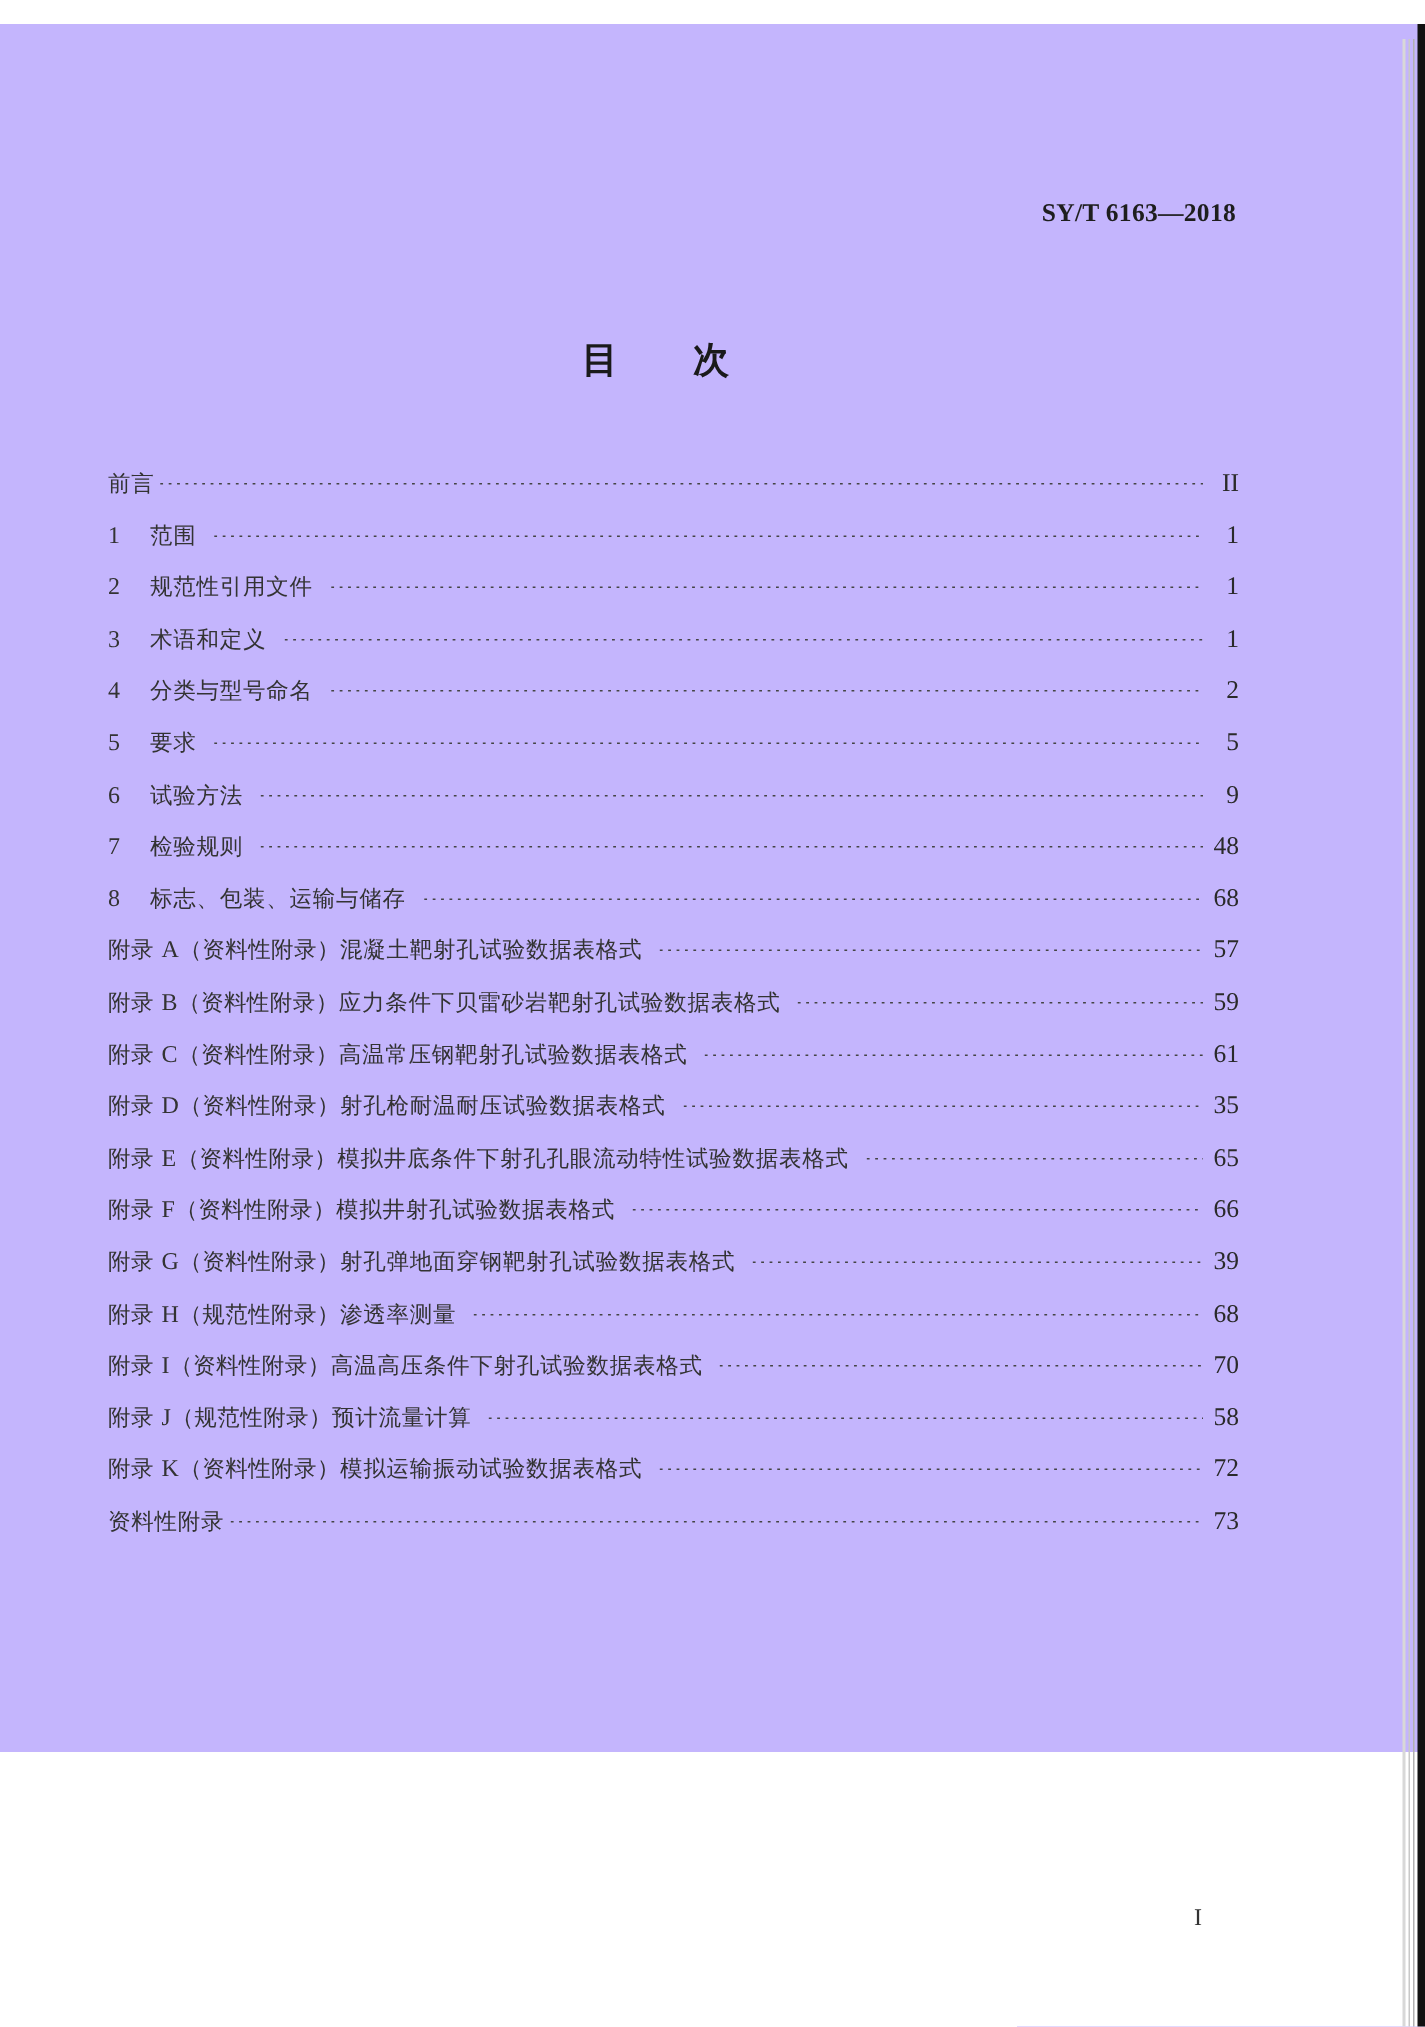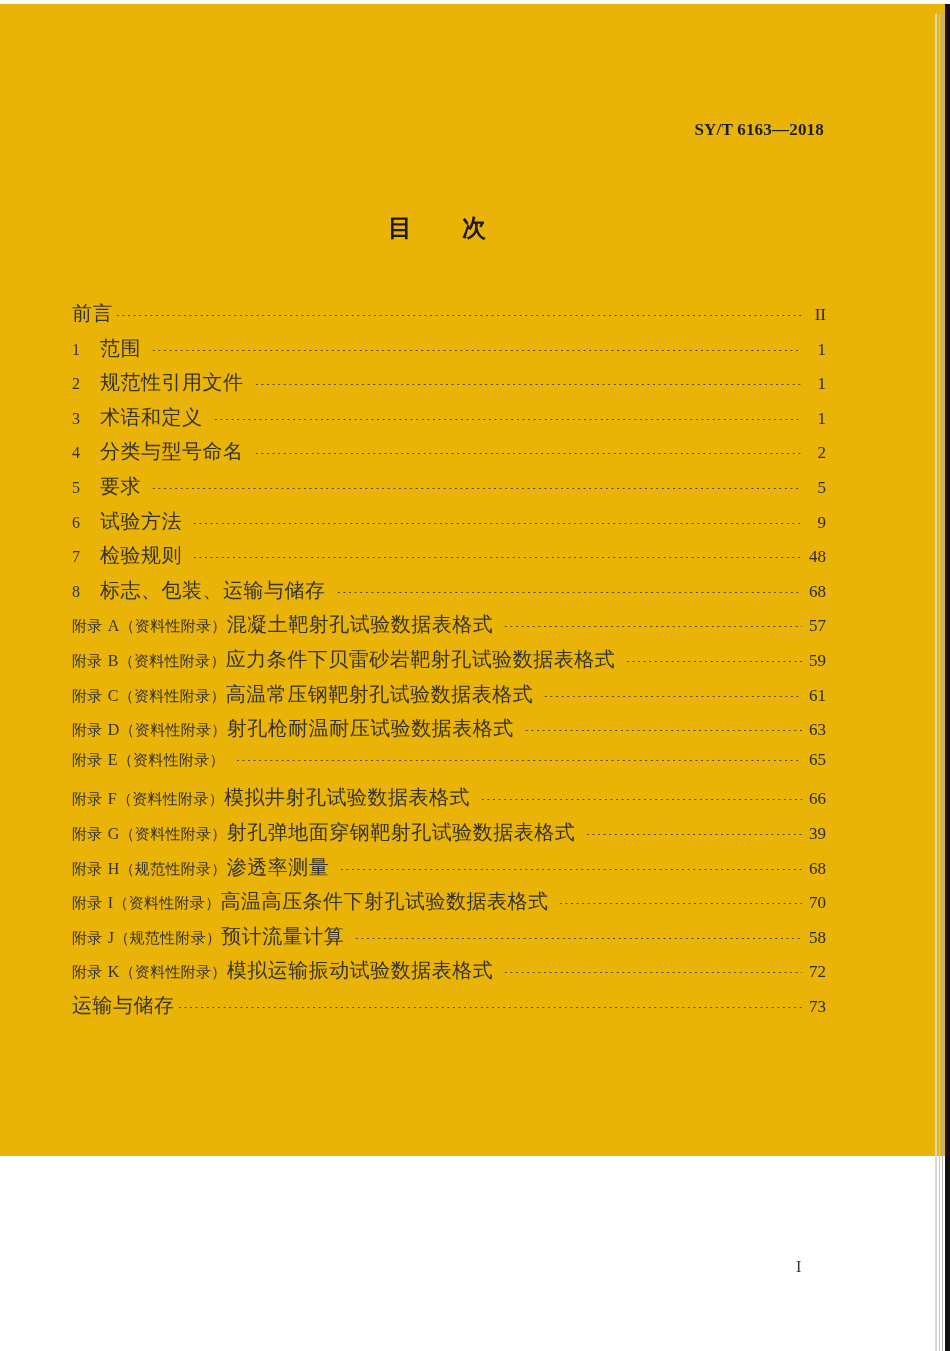--- a/index.html
+++ b/index.html
@@ -1,36 +1,36 @@
 <!DOCTYPE html>
 <html><head>
 <meta charset="utf-8">
 <style>
   html, body { margin: 0; padding: 0; }
   body {
     width: 950px; height: 1351px; background: #ffffff; position: relative; overflow: hidden;
     font-family: "DejaVu Serif", "Liberation Serif", serif; color: #2a2a2a;
   }
-  .page { position: absolute; left: 0; top: 4px; width: 950px; height: 1152px; background: #eab308; }
+  .page { position: absolute; left: 0; top: 16px; width: 950px; height: 1152px; background: #c4b5fd; }
   .std-code {
     position: absolute; top: 116px; right: 126px;
     font-family: "Liberation Serif", "DejaVu Serif", serif; font-weight: bold; font-size: 17px; color: #1e1e1e;
     letter-spacing: 0.2px;
   }
   .title {
     position: absolute; top: 208px; left: 0; width: 890px; text-align: center;
     font-family: "DejaVu Sans", sans-serif; font-size: 24px; font-weight: bold; color: #1a1a1a;
     letter-spacing: 50px; padding-left: 34px; box-sizing: border-box;
   }
   .toc { position: absolute; left: 72px; top: 296px; width: 754px; }
   .toc-row {
     display: flex; align-items: baseline; height: 34.6px; font-size: 15px; color: #333;
   }
   .toc-row .num { width: 28px; flex: none; font-family: "Liberation Serif", serif; font-size: 16px; }
-  .toc-row .label { flex: none; white-space: nowrap; font-family: Liberation Serif, serif; font-size: 20px; letter-spacing: 0.5px; }
+  .toc-row .label { flex: none; white-space: nowrap; font-family: Liberation Serif, serif; font-size: 15px; letter-spacing: 0.5px; }
   .toc-row .appx { flex: none; white-space: nowrap; font-family: "DejaVu Sans", sans-serif; font-size: 15px; letter-spacing: 0.3px; }
   .toc-row .appx .letter { font-family: "Liberation Serif", serif; font-size: 16px; }
   .toc-row .leader {
     flex: 1 1 auto; margin: 0 6px 0 10px; height: 1px; position: relative; top: -4px;
     background-image: radial-gradient(circle, #444 0.9px, transparent 1.1px);
     background-size: 5.6px 3px; background-repeat: repeat-x; background-position: left center;
     min-width: 20px;
   }
   .toc-row.tight .leader { margin-left: 2px; }
   .toc-row .page-no {
@@ -124,24 +124,25 @@
     <div class="toc-row">
       <span class="appx"><span>附录</span> <span class="letter">C</span><span>（资料性附录）</span></span>
       <span class="label">高温常压钢靶射孔试验数据表格式</span>
       <span class="leader"></span>
       <span class="page-no">61</span>
     </div>
     <div class="toc-row">
       <span class="appx"><span>附录</span> <span class="letter">D</span><span>（资料性附录）</span></span>
       <span class="label">射孔枪耐温耐压试验数据表格式</span>
       <span class="leader"></span>
-      <span class="page-no">63</span>
+      <span class="page-no">35</span>
     </div>
     <div class="toc-row">
       <span class="appx"><span>附录</span> <span class="letter">E</span><span>（资料性附录）</span></span>
+      <span class="label">模拟井底条件下射孔孔眼流动特性试验数据表格式</span>
       <span class="leader"></span>
       <span class="page-no">65</span>
     </div>
     <div class="toc-row">
       <span class="appx"><span>附录</span> <span class="letter">F</span><span>（资料性附录）</span></span>
       <span class="label">模拟井射孔试验数据表格式</span>
       <span class="leader"></span>
       <span class="page-no">66</span>
     </div>
     <div class="toc-row">
@@ -169,21 +170,21 @@
       <span class="page-no">58</span>
     </div>
     <div class="toc-row">
       <span class="appx"><span>附录</span> <span class="letter">K</span><span>（资料性附录）</span></span>
       <span class="label">模拟运输振动试验数据表格式</span>
       <span class="leader"></span>
       <span class="page-no">72</span>
     </div>
 
     <div class="toc-row tight">
-      <span class="label">运输与储存</span>
+      <span class="label">资料性附录</span>
       <span class="leader"></span>
       <span class="page-no">73</span>
     </div>
   </div>
 
   <div class="folio">I</div>
 
   <div class="scan-edge-line2"></div>
   <div class="scan-edge-line1"></div>
   <div class="scan-edge-line3"></div>

